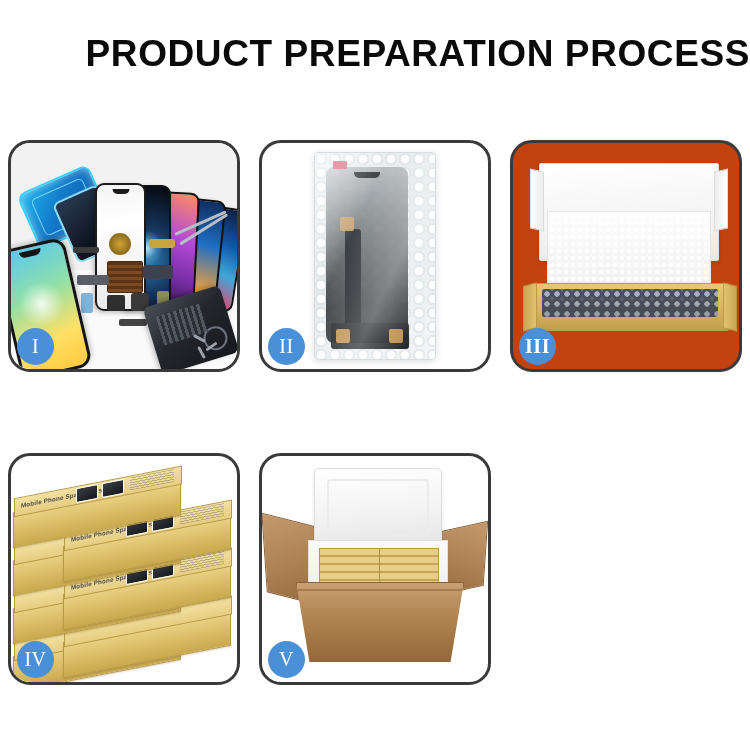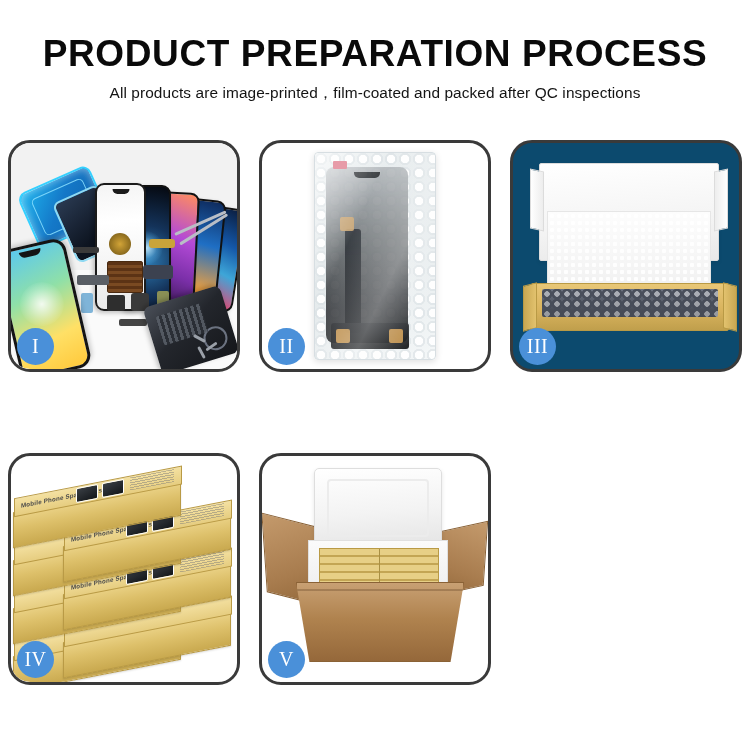--- a/index.html
+++ b/index.html
@@ -12,21 +12,21 @@
     height: 750px;
     font-family: "Liberation Sans", sans-serif;
     overflow: hidden;
     position: relative;
   }
 
   
   .header {
     width: 750px;
     padding-top: 34px;
-    text-align: center;
+    text-align: right;
   }
   .title {
     font-family: "Liberation Sans", sans-serif;
     font-size: 37px;
     font-weight: 700;
     letter-spacing: 0.6px;
     color: #0a0a0a;
     line-height: 1.08;
     white-space: nowrap;
   }
@@ -178,21 +178,21 @@
     opacity:.9; border-radius:3px;
   }
   .flex::after{content:"";position:absolute;left:-5px;top:-12px;width:14px;height:14px;background:#d8b07a;border-radius:2px;opacity:.9;}
   .conn { position:absolute; left:16px; bottom:10px; width:78px; height:26px; background:linear-gradient(180deg,#2a2d31,#111315); border-radius:3px; opacity:.92;}
   .conn::before{content:"";position:absolute;left:5px;top:6px;width:14px;height:14px;background:#c9974f;border-radius:2px;}
   .conn::after{content:"";position:absolute;right:6px;top:6px;width:14px;height:14px;background:#c9974f;border-radius:2px;}
   .pinklabel{position:absolute;left:18px;top:8px;width:14px;height:8px;background:#e79ba8;border-radius:1px;z-index:5;}
   .bubble-gloss{position:absolute;inset:0;background:linear-gradient(115deg,rgba(255,255,255,.55) 0%,transparent 35%,rgba(255,255,255,.3) 62%,transparent 85%);pointer-events:none;}
 
   
-  .p3 { background:#0c4a6e; }
+  .p3 { background:#c2410c;font-weight:bold; }
   .box3-lid {
     position:absolute; left:26px; top:20px; width:178px; height:96px;
     background:linear-gradient(175deg,#ffffff 0%,#f4f4f4 60%,#e8e8e8 100%);
     border:1px solid #dcdcdc; border-radius:2px;
     box-shadow:0 2px 4px rgba(0,0,0,.07);
   }
   .box3-lid::before{content:"";position:absolute;left:-10px;top:6px;width:12px;height:58px;background:linear-gradient(90deg,#ffffff,#ededed);border:1px solid #dcdcdc;transform:skewY(12deg);}
   .box3-lid::after{content:"";position:absolute;right:-10px;top:6px;width:12px;height:58px;background:linear-gradient(270deg,#ffffff,#ededed);border:1px solid #dcdcdc;transform:skewY(-12deg);}
   .foam3 {
     position:absolute; left:34px; top:68px; width:162px; height:78px;
@@ -326,21 +326,20 @@
     transform: rotate(15deg); transform-origin:left center;
   }
   .seal6a{position:absolute;left:48px;top:100px;width:18px;height:22px;background:rgba(120,92,58,.42);}
   .seal6b{position:absolute;left:48px;top:166px;width:18px;height:20px;background:rgba(120,92,58,.42);}
 </style>
 </head>
 <body>
 
 <div class="header">
   <div class="title">PRODUCT PREPARATION PROCESS</div>
-  <div class="subtitle">All products are image-printed，film-coated and packed after QC inspections</div>
 </div>
 
 <div class="grid">
 
   <div class="panel p1">
     <div class="panel-media">
       <div class="p1-top"></div>
       <div class="p1-bottom"></div>
       <div class="screen-fan">
         <div class="sc sc5"></div>

